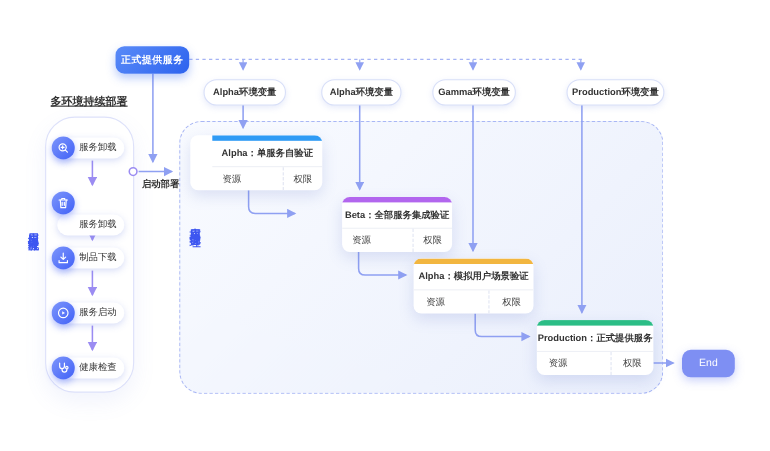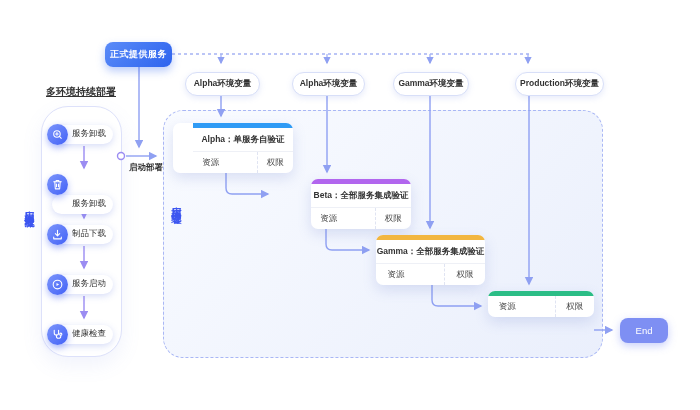--- a/index.html
+++ b/index.html
@@ -161,29 +161,30 @@
   <div class="card-bar" style="background-color: rgb(178, 102, 238);"></div>
   <div class="card-title">Beta：全部服务集成验证</div>
   <div class="card-actions">
     <div class="card-action">资源</div>
     <div class="card-action">权限</div>
   </div>
 </div>
 
 <div class="abs env-card" style="left:376px;top:235px;width:109px;">
   <div class="card-bar" style="background-color: rgb(242, 182, 64);"></div>
-  <div class="card-title">Gamma：全部服务集成验证</div>
+  <div class="card-title">Alpha：模拟用户场景验证</div>
   <div class="card-actions">
     <div class="card-action">资源</div>
     <div class="card-action">权限</div>
   </div>
 </div>
 
 <div class="abs env-card" style="left:488px;top:291px;width:106px;">
   <div class="card-bar" style="background-color: rgb(43, 189, 134);"></div>
+  <div class="card-title">Production：正式提供服务</div>
   <div class="card-actions">
     <div class="card-action">资源</div>
     <div class="card-action">权限</div>
   </div>
 </div>
 
 <div class="abs end-btn">End</div>
 
 <div class="abs flow-title">多环境持续部署</div>
 <div class="abs v-label deploy">应用部署流程</div>

